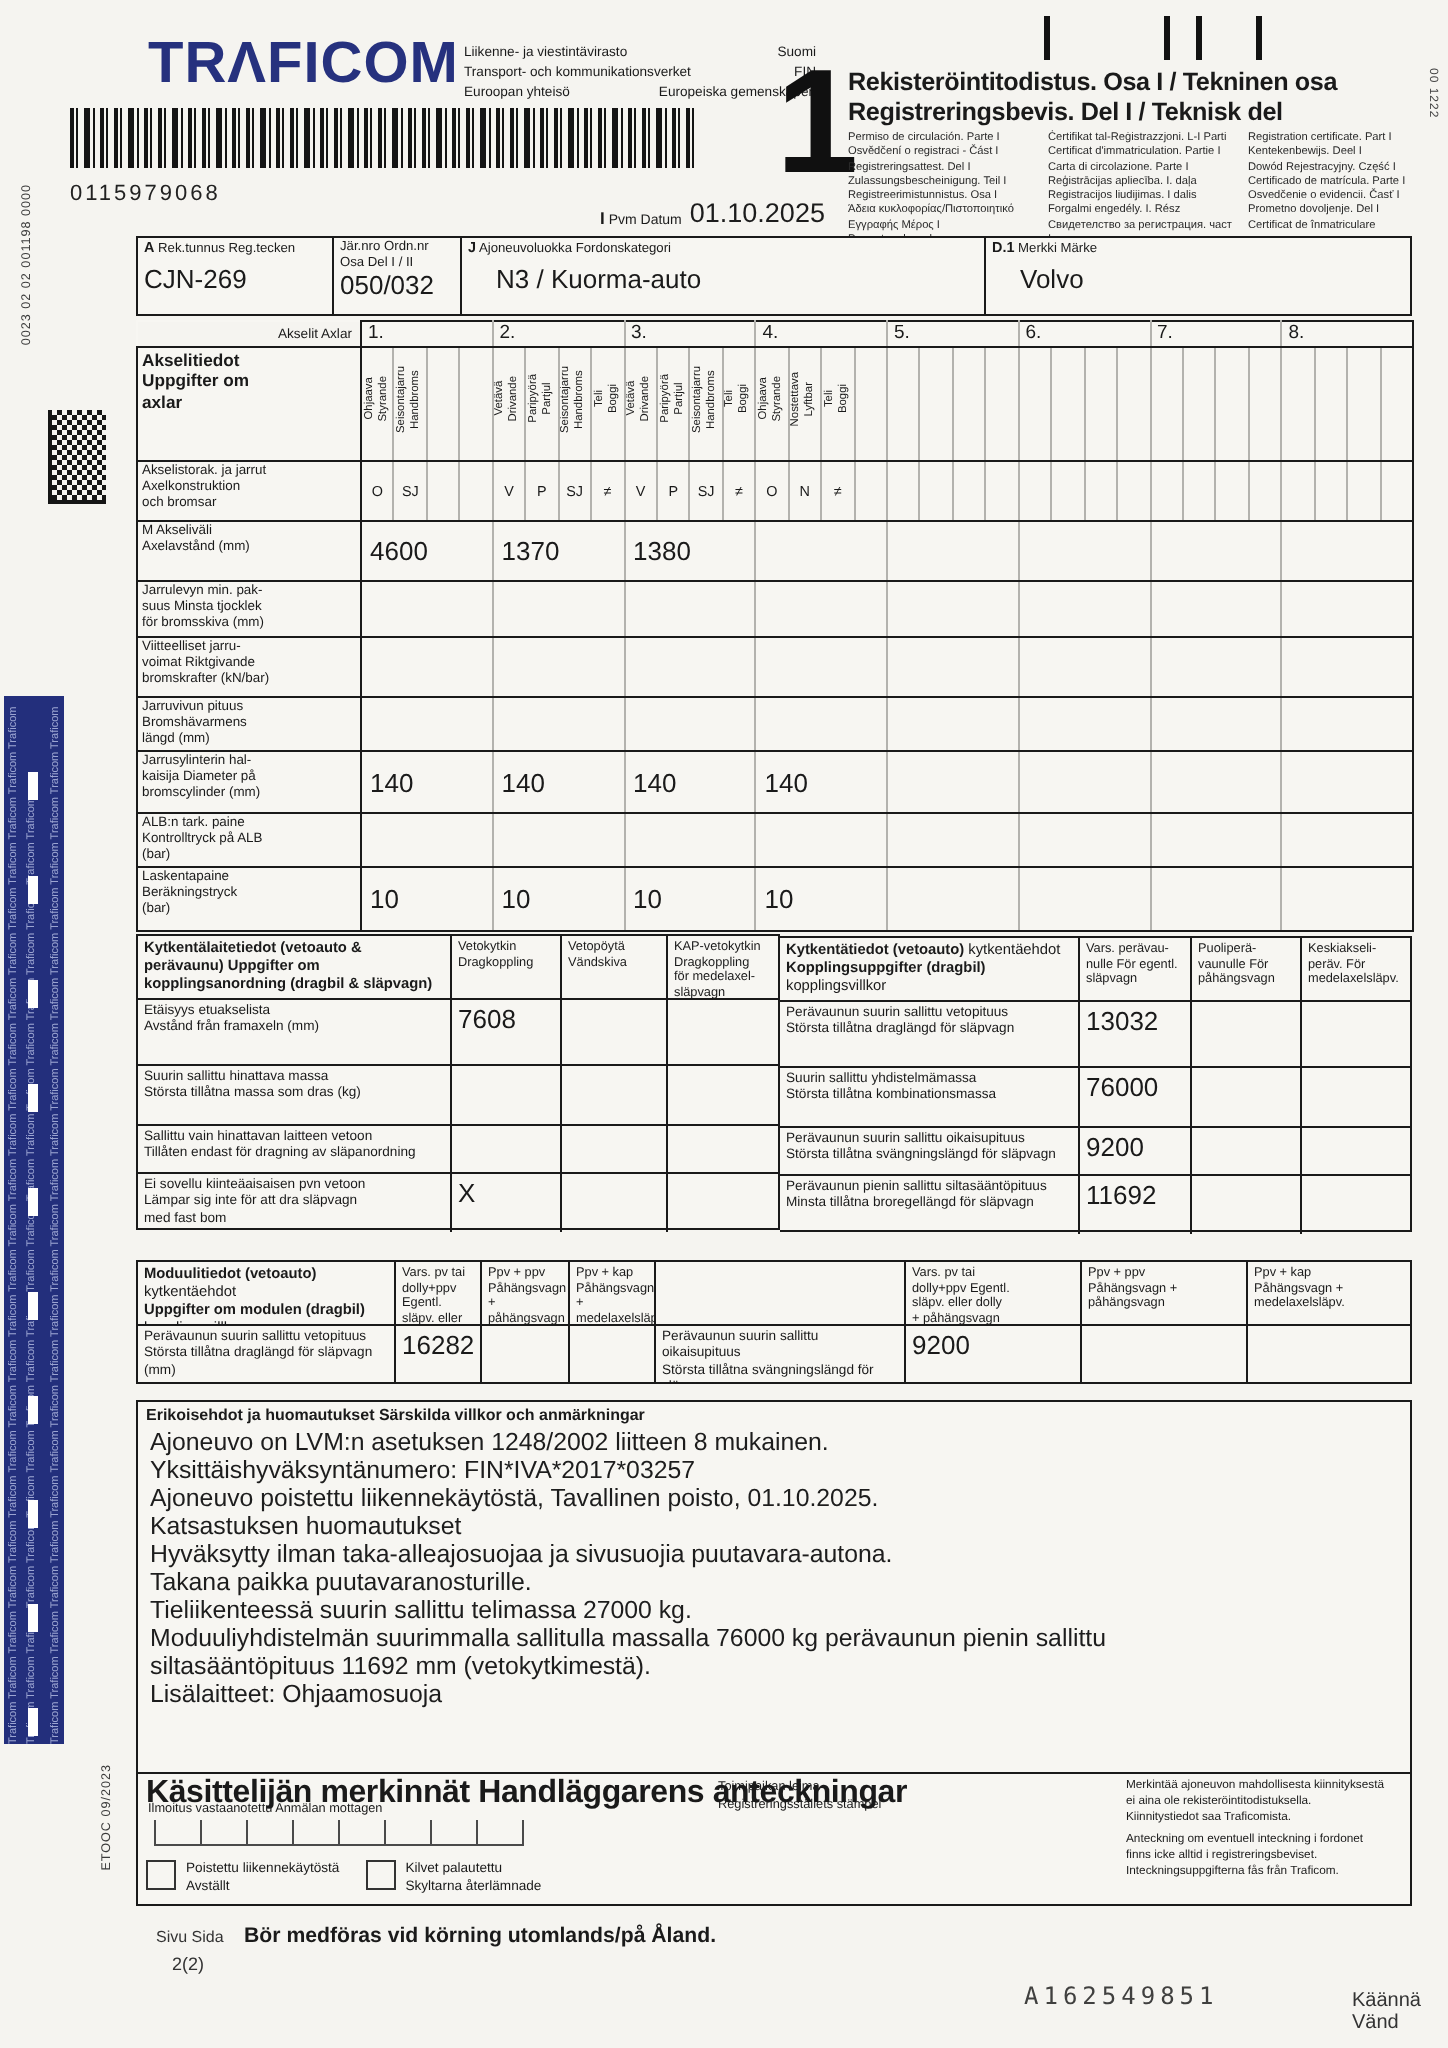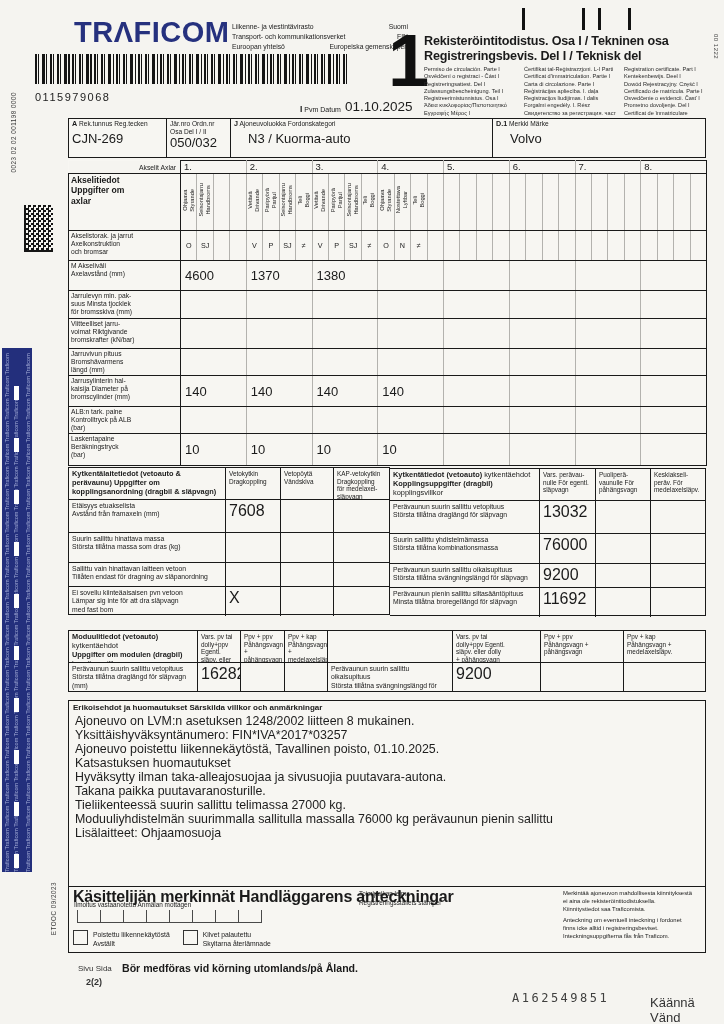--- a/index.html
+++ b/index.html
@@ -68,21 +68,21 @@
   .fgrid{display:grid;border:1px solid #1a1a1a;box-sizing:border-box;background:#f7f6f2;}
   .fgrid>div{border-right:1px solid #1a1a1a;border-bottom:1px solid #1a1a1a;box-sizing:border-box;padding:2px 3px;overflow:hidden;}
   .fgrid>div.nbr{border-right:none;}
   .fgrid>div.nbb{border-bottom:none;}
   .cl-grid{left:68px;top:456px;width:322px;height:148px;grid-template-columns:157px 55px 53px 57px;grid-template-rows:32px 33px 30px 24px 29px;margin-top:11px;}
   .cr-grid{left:390px;top:468px;width:316px;height:148px;grid-template-columns:150px 56px 55px 55px;grid-template-rows:32px 33px 30px 24px 29px;border-left:none;}
   .sect-title{font-size:7.4px;font-weight:bold;line-height:1.2;white-space:pre-line;}
   .sect-title .nb{font-weight:normal;}
   .colhead{font-size:6.4px;line-height:1.2;white-space:pre-line;}
   .rowlab{font-size:6.8px;line-height:1.25;white-space:pre-line;}
-  .cellval{font-size:16px;}
+  .cellval{font-size:13px;}
   .mod-h{left:68px;top:630px;width:638px;height:32px;grid-template-columns:129px 43px 44px 43px 125px 88px 83px 82px;grid-template-rows:31px;border-bottom:none;}
   .mod-d{left:68px;top:662px;width:638px;height:30px;grid-template-columns:129px 43px 44px 43px 125px 88px 83px 82px;grid-template-rows:29px;}
 
   
   .bigbox{left:68px;top:700px;width:638px;height:253px;border:1px solid #1a1a1a;box-sizing:border-box;background:#f7f6f2;}
   .rem-title{position:absolute;left:4px;top:2px;font-size:8px;font-weight:bold;}
   .rem-lines{position:absolute;left:6px;top:13px;font-size:12.4px;line-height:14px;color:#1d1d1d;}
   .handler{position:absolute;left:0;top:185px;width:100%;height:68px;border-top:1.5px solid #1a1a1a;box-sizing:border-box;}
   .h-title{position:absolute;left:4px;top:1px;font-size:16px;font-weight:bold;letter-spacing:-.2px;}
   .h-stamp{position:absolute;left:290px;top:3px;font-size:6.4px;line-height:1.35;white-space:pre-line;}
@@ -92,24 +92,24 @@
   .comb{position:absolute;left:8px;top:23px;display:flex;}
   .comb div{width:22px;height:12px;border-left:1px solid #4a4a4a;border-bottom:1px solid #4a4a4a;}
   .comb div:last-child{border-right:1px solid #4a4a4a;}
   .cbrow{position:absolute;left:4px;top:43px;display:flex;gap:13px;}
   .cb{width:13px;height:13px;border:1px solid #333;background:transparent;}
   .cblab{font-size:6.8px;line-height:1.3;white-space:pre-line;padding-top:1px;}
   .cbitem{display:flex;gap:5px;}
 
   
   .pagelab{left:78px;top:964px;font-size:8px;color:#333;}
-  .pageval{left:86px;top:977px;font-size:9px;color:#333;font-weight:bold;}
+  .pageval{left:86px;top:977px;font-size:9px;color:#333;}
   .keep{left:122px;top:962px;font-size:10.6px;font-weight:bold;line-height:1.3;}
   .serial{left:512px;top:991px;font-size:12px;font-family:"DejaVu Sans Mono",monospace;letter-spacing:2.5px;color:#40403f;}
-  .turn{left:650px;top:995px;font-size:13px;color:#333;}
+  .turn{left:676px;top:995px;font-size:10px;color:#333;}
 </style>
 </head>
 <body>
 
 <div class="paper">
 
   <div class="abs logo">TRΛFICOM</div>
   <div class="abs agency">
     <div class="row">
         <span>Liikenne- ja viestintävirasto</span>
@@ -548,20 +548,21 @@
     <div class="rem-title">Erikoisehdot ja huomautukset Särskilda villkor och anmärkningar</div>
     <div class="rem-lines">
         <div>Ajoneuvo on LVM:n asetuksen 1248/2002 liitteen 8 mukainen.</div>
         <div>Yksittäishyväksyntänumero: FIN*IVA*2017*03257</div>
         <div>Ajoneuvo poistettu liikennekäytöstä, Tavallinen poisto, 01.10.2025.</div>
         <div>Katsastuksen huomautukset</div>
         <div>Hyväksytty ilman taka-alleajosuojaa ja sivusuojia puutavara-autona.</div>
         <div>Takana paikka puutavaranosturille.</div>
         <div>Tieliikenteessä suurin sallittu telimassa 27000 kg.</div>
         <div>Moduuliyhdistelmän suurimmalla sallitulla massalla 76000 kg perävaunun pienin sallittu</div>
+        <div>siltasääntöpituus 11692 mm (vetokytkimestä).</div>
         <div>Lisälaitteet: Ohjaamosuoja</div>
       </div>
 
     <div class="handler">
       <div class="h-title">Käsittelijän merkinnät Handläggarens anteckningar</div>
       <div class="h-stamp">Toimipaikan leima
 Registreringsställets stämpel</div>
       <div class="h-note">Merkintää ajoneuvon mahdollisesta kiinnityksestä
 ei aina ole rekisteröintitodistuksella.
 Kiinnitystiedot saa Traficomista.</div>

